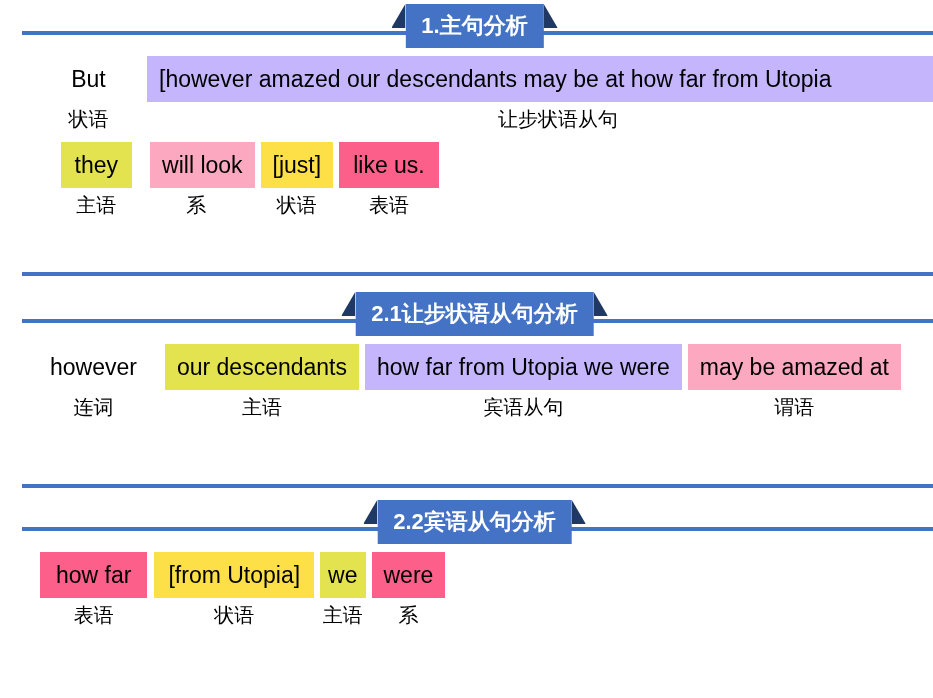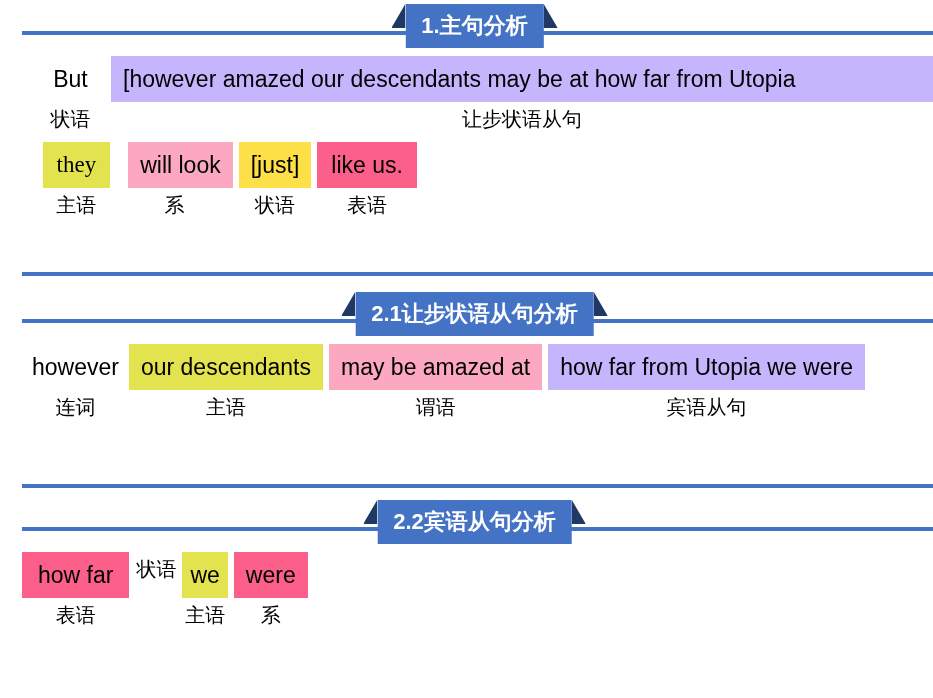--- a/index.html
+++ b/index.html
@@ -85,20 +85,21 @@
     position: relative;
     white-space: nowrap;
     font-size: 0;
   }
 
   .chunk {
     display: inline-block;
     vertical-align: top;
     font-size: 0;
     text-align: center;
+    margin-left: 18px;
   }
   .chunk .txt {
     display: block;
     font-size: 23px;
     line-height: 46px;
     color: #000000;
     padding: 0 10px;
     white-space: nowrap;
     text-align: center;
   }
@@ -158,21 +159,21 @@
         </span><span class="chunk big">
           <span class="txt hl-blue">[however amazed our descendants may be at how far from Utopia</span>
           <span class="lbl">让步状语从句</span>
         </span>
       </div>
 
       <div class="row s1r2">
         <span class="chunk">
           <span class="lbl empty">&nbsp;</span>
         </span><span class="chunk" style="margin-left:7px;">
-          <span class="txt hl-yellow" style="padding:0 14px;font-family:Liberation Serif, serif;">they</span>
+          <span class="txt hl-yellow" style="padding:0 14px;">they</span>
           <span class="lbl">主语</span>
         </span><span class="chunk" style="margin-left:6px;">
           <span class="txt hl-pink" style="padding:0 12px;margin-left:12px;">will look</span>
           <span class="lbl">系</span>
         </span><span class="chunk" style="margin-left:6px;">
           <span class="txt hl-green" style="padding:0 12px;">[just]</span>
           <span class="lbl">状语</span>
         </span><span class="chunk" style="margin-left:6px;">
           <span class="txt hl-rose" style="padding:0 14px;">like us.</span>
           <span class="lbl">表语</span>
@@ -196,25 +197,25 @@
 
     <div class="rows">
       <div class="row s2r1">
         <span class="chunk plain">
           <span class="txt hl-none" style="padding:0 10px;">however</span>
           <span class="lbl">连词</span>
         </span><span class="chunk">
           <span class="txt hl-yellow" style="padding:0 12px;">our descendants</span>
           <span class="lbl">主语</span>
         </span><span class="chunk" style="margin-left:6px;">
+          <span class="txt hl-blue" style="padding:0 12px;">how far from Utopia we were</span>
+          <span class="lbl">宾语从句</span>
+        </span><span class="chunk" style="margin-left:6px;">
           <span class="txt hl-pink" style="padding:0 12px;">may be amazed at</span>
           <span class="lbl">谓语</span>
-        </span><span class="chunk" style="margin-left:6px;">
-          <span class="txt hl-blue" style="padding:0 12px;">how far from Utopia we were</span>
-          <span class="lbl">宾语从句</span>
         </span>
       </div>
     </div>
 
     <div class="banner-rule" style="top:196px;"></div>
   </div>
 
   <div class="section sec3">
     <div class="banner-wrap">
       <div class="banner-rule"></div>
@@ -224,20 +225,21 @@
         <span>2.2宾语从句分析</span>
       </div>
     </div>
 
     <div class="rows">
       <div class="row s3r1">
         <span class="chunk">
           <span class="txt hl-rose" style="padding:0 16px;">how far</span>
           <span class="lbl">表语</span>
         </span><span class="chunk" style="margin-left:7px;">
+          <span class="txt hl-green" style="padding:0 14px;">[from Utopia]</span>
           <span class="lbl">状语</span>
         </span><span class="chunk" style="margin-left:6px;">
           <span class="txt hl-yellow" style="padding:0 8px;">we</span>
           <span class="lbl">主语</span>
         </span><span class="chunk" style="margin-left:6px;">
           <span class="txt hl-rose" style="padding:0 12px;">were</span>
           <span class="lbl">系</span>
         </span>
       </div>
     </div>

